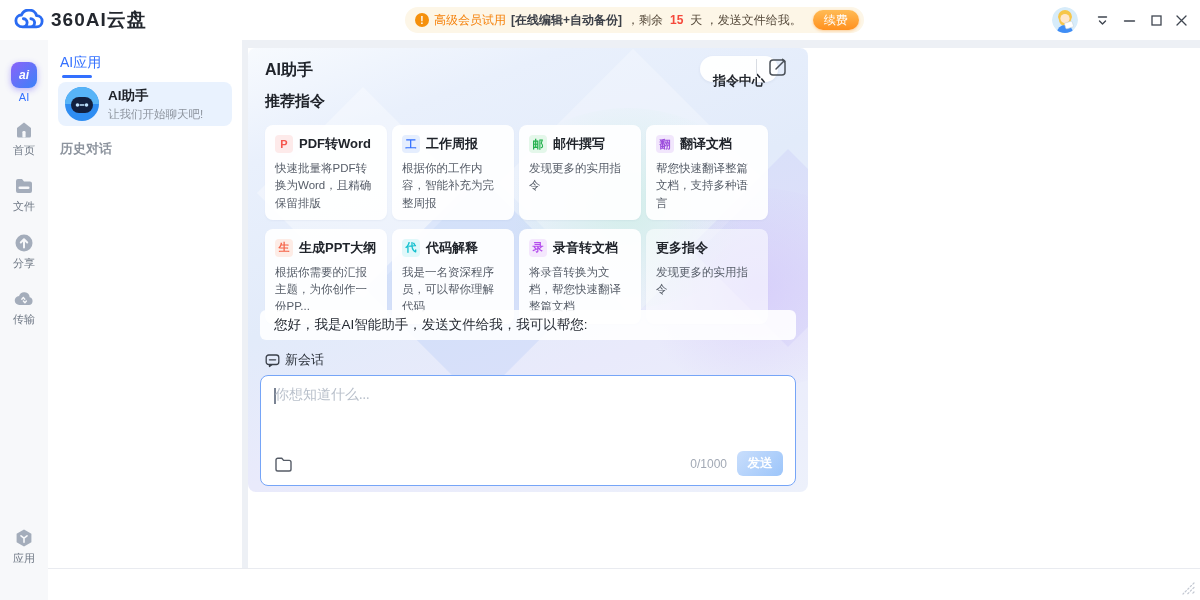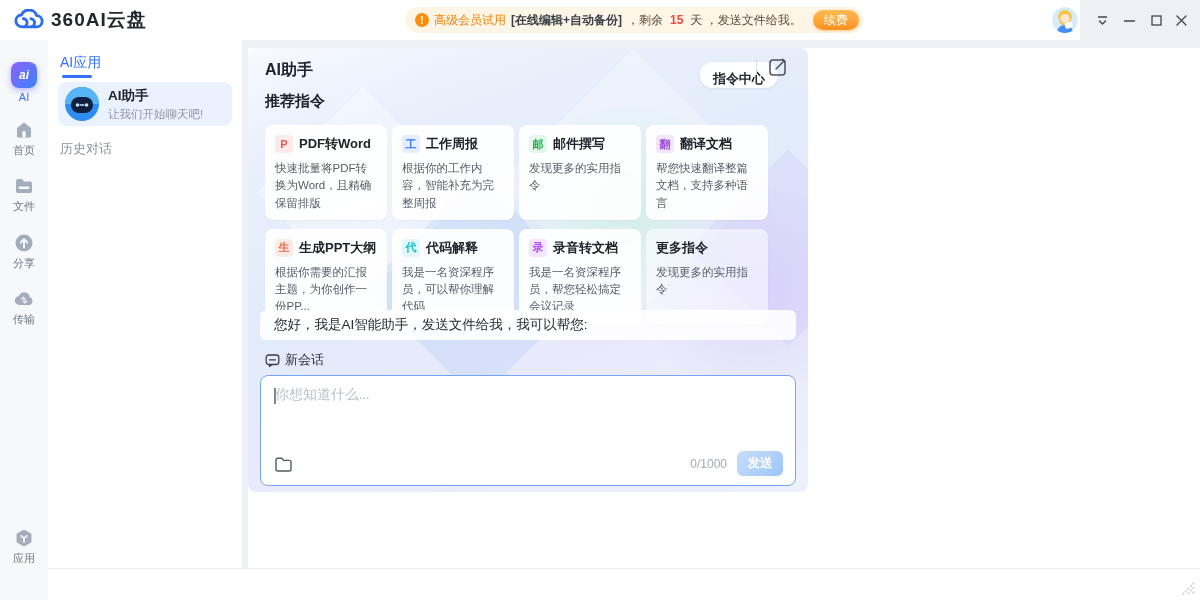--- a/index.html
+++ b/index.html
@@ -3,21 +3,21 @@
 <meta charset="utf-8">
 <style>
   * { margin:0; padding:0; box-sizing:border-box; }
   html,body { width:1200px; height:600px; }
   body {
     position:relative; overflow:hidden;
     font-family:"Liberation Sans","DejaVu Sans",sans-serif;
     background:#edf0f5; color:#23272e;
   }
   
-  .topbar { position:absolute; left:0; top:0; width:1080px; height:40px; background:#fff; }
+  .topbar { position:absolute; left:0; top:0; width:1200px; height:40px; background:#fff; }
   .logo { position:absolute; left:14px; top:7px; display:flex; align-items:center; gap:7px; }
   .logo-text { font-size:19px; font-weight:bold; letter-spacing:1px; color:#23272e; }
   .notice { position:absolute; left:405px; top:7px; height:26px; background:#fdf6e7; border-radius:13px;
             display:flex; align-items:center; gap:5px; padding:0 5px 0 10px; font-size:12px; color:#55493a; white-space:nowrap; }
   .notice .warn { width:14px; height:14px; border-radius:50%; background:#f5900c; color:#fff; font-size:10px; font-weight:bold;
                   display:flex; align-items:center; justify-content:center; }
   .notice .orange { color:#f5820c; }
   .notice .bold { font-weight:bold; color:#3c4048;text-align:center; }
   .notice .days { color:#f5483b; font-weight:bold; padding:0 2px; }
   .renew-btn { height:20px; padding:0 11px; margin-left:6px; border-radius:10px; border:none; cursor:pointer;
@@ -34,40 +34,40 @@
              color:#fff; font-size:12px; font-weight:bold; display:flex; align-items:center; justify-content:center;
              box-shadow:0 2px 6px rgba(110,90,250,.45); font-style:italic; }
   
   .subpanel { position:absolute; left:48px; top:40px; width:194px; height:528px; background:#fff; }
   .tab { position:absolute; left:12px; top:14px; font-size:14px; font-weight:normal; color:#3370ff; cursor:pointer; }
   .tab-underline { position:absolute; left:14px; top:35px; width:30px; height:3px; border-radius:2px; background:#3370ff; }
   .conv-card { position:absolute; left:10px; top:42px; width:174px; height:44px; border-radius:8px; background:#e9f2fe;
                display:flex; align-items:center; gap:9px; padding-left:7px; cursor:pointer; }
   .conv-title { font-size:13.5px; font-weight:bold; color:#20242b; }
   .conv-sub { font-size:11.5px; color:#8d949e; margin-top:2px; }
-  .history { position:absolute; left:12px; top:100px; font-size:13px; color:#8d949e; }
+  .history { position:absolute; left:12px; top:100px; font-size:13px; color:#8d949e;font-weight:bold; }
   
   .workspace { position:absolute; left:248px; top:48px; width:952px; height:520px; background:#fff; }
   .footer { position:absolute; left:48px; top:568px; width:1152px; height:32px; background:#fff; border-top:1px solid #e9ebf0; }
   .grip { position:absolute; right:4px; bottom:4px; }
   
   .main-card { position:absolute; left:248px; top:48px; width:560px; height:444px; border-radius:8px; overflow:hidden;
                background:linear-gradient(160deg,#f7fafe 0%,#e9f0fc 18%,#e2ebfa 45%,#e9eafb 68%,#edf1fb 100%); }
   .deco { position:absolute; pointer-events:none; }
   .deco.d1 { left:40px; top:70px; width:150px; height:150px; transform:rotate(45deg); background:rgba(255,255,255,.35); }
   .deco.d2 { left:290px; top:40px; width:190px; height:190px; transform:rotate(45deg); background:rgba(255,255,255,.28); }
   .deco.d3 { left:470px; top:130px; width:140px; height:140px; transform:rotate(45deg); background:rgba(160,150,250,.12); }
   .deco.d4 { left:150px; top:160px; width:160px; height:160px; transform:rotate(45deg); background:rgba(120,160,250,.14); }
   .deco.blob1 { left:250px; top:60px; width:260px; height:200px; border-radius:50%;
                 background:radial-gradient(circle,rgba(170,235,205,.35),rgba(170,235,205,0) 70%); }
   .deco.blob2 { left:380px; top:140px; width:260px; height:200px; border-radius:50%;
                 background:radial-gradient(circle,rgba(205,185,250,.4),rgba(205,185,250,0) 70%); }
   .main-head-title { position:absolute; left:17px; top:12px; font-size:16px; font-weight:bold; color:#20242b; }
   .main-head-caption { position:absolute; left:68px; top:17px; font-size:12px; color:#9aa1ad; }
-  .cmd-center { position:absolute; left:452px; top:14px; height:26px; padding:4px 13px; border-radius:14px; background:rgba(255,255,255,.95);
+  .cmd-center { position:absolute; left:452px; top:8px; height:26px; padding:12px 13px; border-radius:14px; background:rgba(255,255,255,.95);
                 font-size:13px; font-weight:bold; color:#23272e; line-height:26px; cursor:pointer; box-shadow:0 1px 3px rgba(60,80,120,.08); }
   .head-divider { position:absolute; left:508px; top:11px; width:1px; height:16px; background:#d8dce3; }
   .edit-btn { position:absolute; left:519px; top:8px; width:22px; height:22px; cursor:pointer; }
   .rec-title { position:absolute; left:17px; top:44px; font-size:15px; font-weight:bold; color:#20242b; }
   .cards { position:absolute; left:17px; top:77px; width:512px; display:grid;
            grid-template-columns:repeat(4,122px); grid-auto-rows:minmax(64px,auto); gap:9px 5px; }
   .rcard { background:rgba(255,255,255,.92); border-radius:8px; padding:9px 10px 8px 10px; cursor:pointer;
            box-shadow:0 1px 2px rgba(90,110,160,.06); }
   .rcard.more { background:rgba(255,255,255,.55); }
   .rcard-head { display:flex; align-items:center; gap:6px; min-height:20px; }
@@ -285,21 +285,21 @@
           <span class="card-badge" style="color: rgb(20, 192, 207); background: rgb(224, 248, 250);">代</span>
           <span class="rcard-title">代码解释</span>
         </div>
       <div class="rcard-desc">我是一名资深程序员，可以帮你理解代码</div>
     </div>
     <div class="rcard">
       <div class="rcard-head">
           <span class="card-badge" style="color: rgb(180, 77, 237); background: rgb(244, 231, 253);">录</span>
           <span class="rcard-title">录音转文档</span>
         </div>
-      <div class="rcard-desc">我是一名资深程序员，帮您轻松搞定会议记录</div>
+      <div class="rcard-desc">将录音转换为文档，帮您快速翻译整篇文档</div>
     </div>
     <div class="rcard more">
       <div class="rcard-head">
           <span class="rcard-title">更多指令</span>
         </div>
       <div class="rcard-desc">发现更多的实用指令</div>
     </div>
   </div>
 
   <div class="greeting">您好，我是AI智能助手，发送文件给我，我可以帮您:</div>

